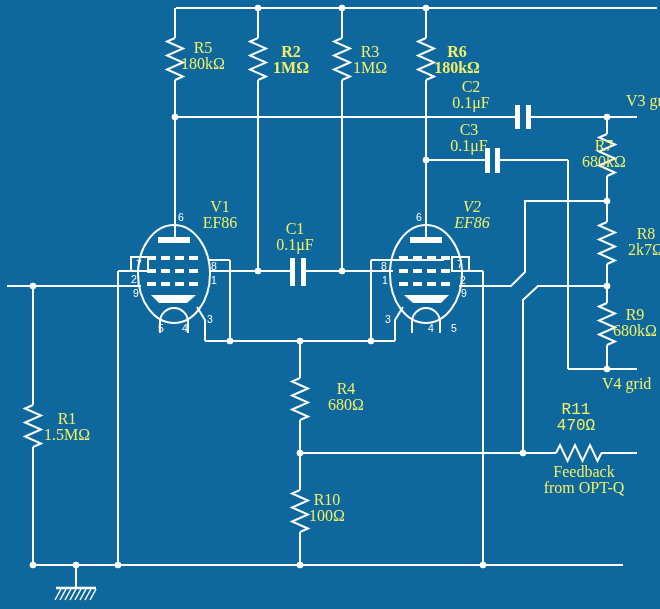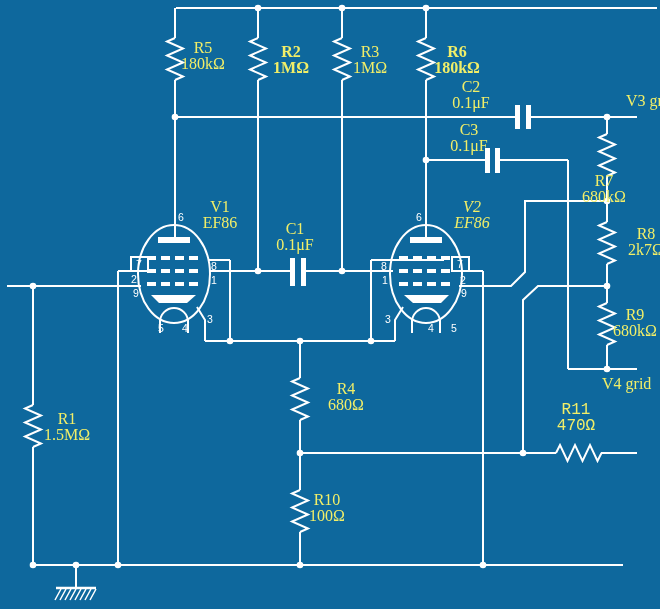--- a/index.html
+++ b/index.html
@@ -207,21 +207,21 @@
   <div>1MΩ</div>
 </div>
 <div class="lbl" style="left:370px;top:44px;">
   <div>R3</div>
   <div>1MΩ</div>
 </div>
 <div class="lbl" style="left:457px;top:44px;font-weight:bold;">
   <div>R6</div>
   <div>180kΩ</div>
 </div>
-<div class="lbl" style="left:604px;top:138px;margin-top:35px;">
+<div class="lbl" style="left:604px;top:138px;">
   <div>R7</div>
   <div>680kΩ</div>
 </div>
 <div class="lbl" style="left:646px;top:226px;">
   <div>R8</div>
   <div>2k7Ω</div>
 </div>
 <div class="lbl" style="left:635px;top:307px;">
   <div>R9</div>
   <div>680kΩ</div>
@@ -259,20 +259,24 @@
   <div>V1</div>
   <div>EF86</div>
 </div>
 <div class="lbl" style="left:472px;top:199px;font-style:italic;">
   <div>V2</div>
   <div>EF86</div>
 </div>
 
 <div class="lbl flat" style="left:602px;top:93px;margin-left:24px;">V3 grid</div>
 <div class="lbl flat" style="left:602px;top:376px;">V4 grid</div>
+<div class="lbl" style="left:584px;top:464px;">
+  <div>Feedback</div>
+  <div>from OPT-Q</div>
+</div>
 
 <span class="pin" style="left:181px;top:217px;">6</span>
 <span class="pin" style="left:139px;top:264px;">7</span>
 <span class="pin" style="left:134px;top:279px;">2</span>
 <span class="pin" style="left:136px;top:293px;">9</span>
 <span class="pin" style="left:214px;top:266px;">8</span>
 <span class="pin" style="left:214px;top:280px;">1</span>
 <span class="pin" style="left:210px;top:319px;">3</span>
 <span class="pin" style="left:161px;top:328px;">5</span>
 <span class="pin" style="left:185px;top:328px;">4</span>

